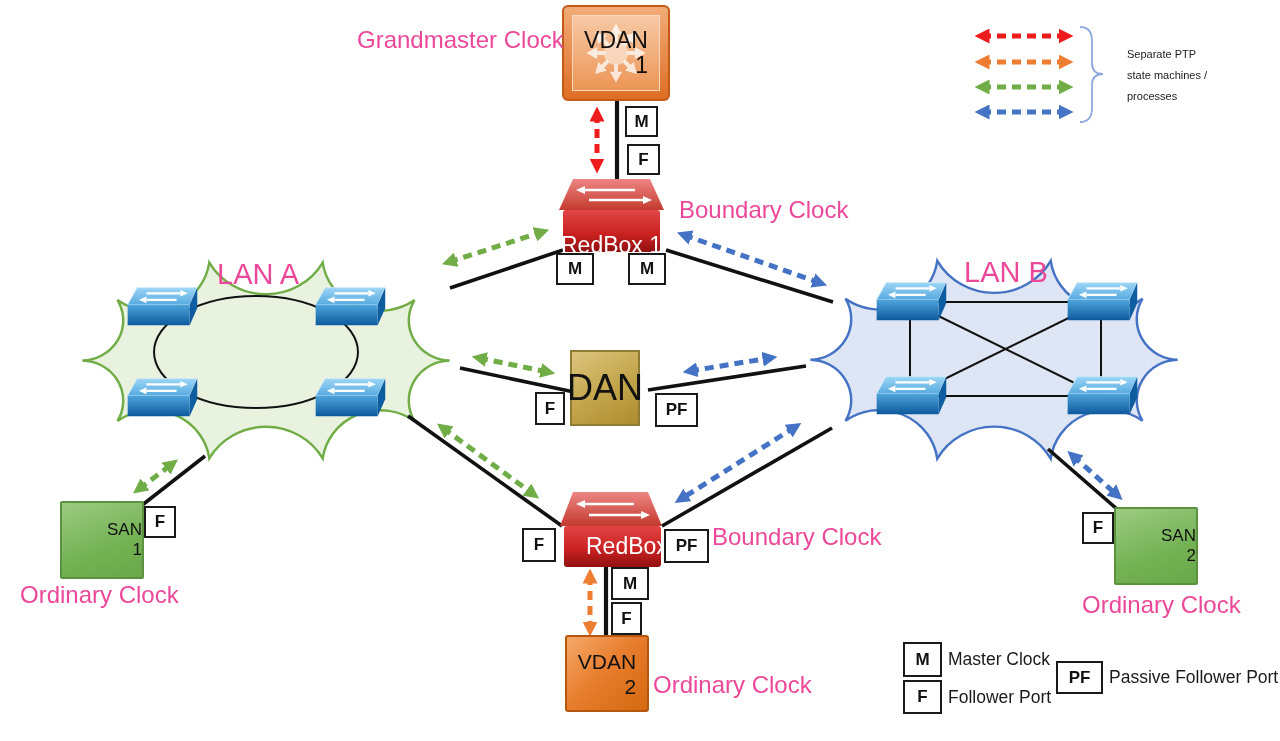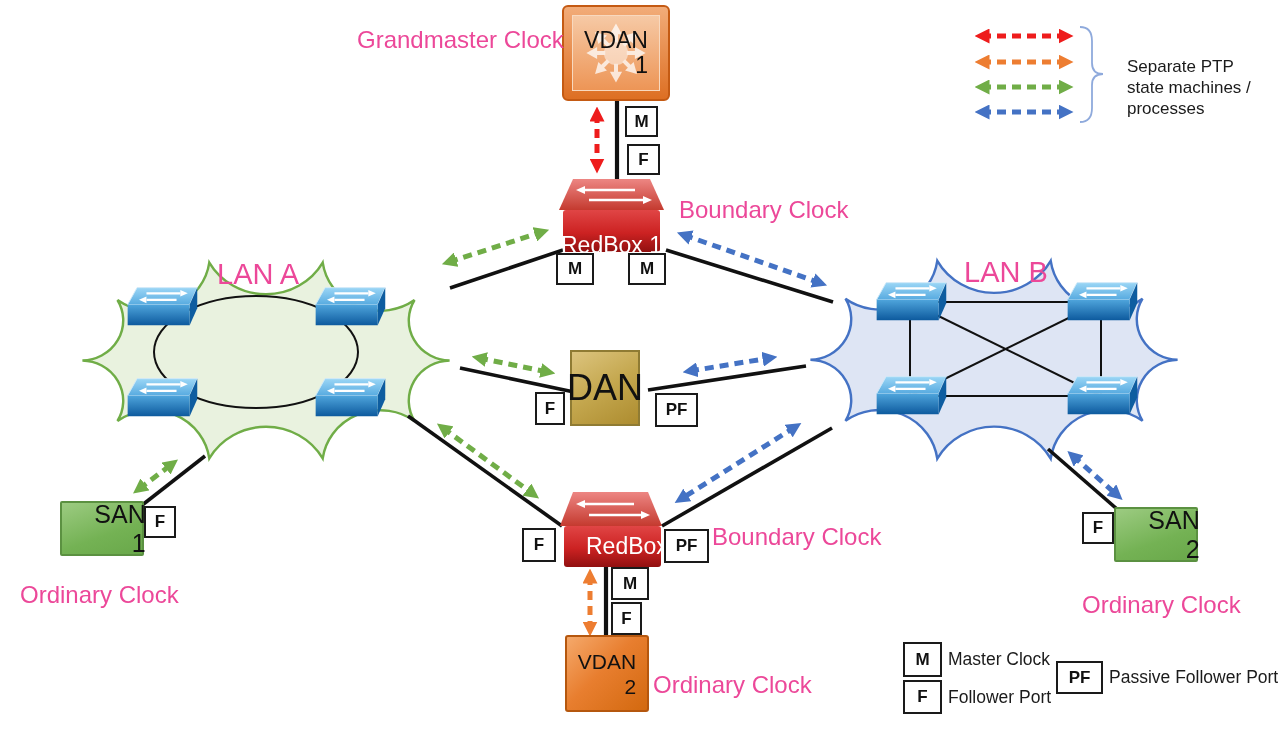--- a/index.html
+++ b/index.html
@@ -13,29 +13,29 @@
         justify-content:center;font-weight:bold;font-size:17px;color:#111;}
   .node{display:flex;align-items:center;justify-content:center;text-align:right;color:#111;}
   .vdan1{left:562px;top:5px;width:108px;height:96px;border:2px solid #C45A13;border-radius:6px;
          background:linear-gradient(180deg,#F2AC79,#DD6F23);}
   .vdan1-inner{position:absolute;inset:8px;background:linear-gradient(180deg,#F6C9A5,#ED9556);
          border:1px solid #F8D9BF;display:flex;align-items:center;justify-content:center;}
   .vdan-text{position:relative;z-index:2;font-size:23px;line-height:25px;}
   .ricon{position:absolute;left:50%;top:50%;transform:translate(-50%,-50%);opacity:.75;}
   .vdan2{left:565px;top:635px;width:84px;height:77px;border:2px solid #B5570E;border-radius:3px;
          background:linear-gradient(135deg,#F5A96B,#E87E2F 45%,#D3690F);font-size:21px;line-height:25px;}
-  .san{width:84px;height:55px;border:2px solid #5B9141;border-radius:2px;font-size:25px;
+  .san{width:84px;height:78px;border:2px solid #5B9141;border-radius:2px;font-size:17px;
        background:linear-gradient(160deg,#9CCB81,#74B254 60%,#69A84A);padding-left:36px;}
   .san1{left:60px;top:501px;}
   .san2{left:1114px;top:507px;}
   .dan{left:570px;top:350px;width:70px;height:76px;border:2px solid #8F7B33;font-size:36px;
        background:linear-gradient(150deg,#DCC47E,#C4A74E 50%,#AD8C2F);}
   .rbtext{position:absolute;z-index:2;color:#fff;font-size:23px;display:flex;align-items:center;
           justify-content:center;white-space:nowrap;}
-  .leg-text{position:absolute;left:1127px;top:44px;z-index:2;font-size:17px;line-height:21px;color:#1b1b1b;margin-top:12px;}
+  .leg-text{position:absolute;left:1127px;top:44px;z-index:2;font-size:11px;line-height:21px;color:#1b1b1b;}
   .leg-plbl{position:absolute;z-index:2;font-size:17.5px;color:#1b1b1b;white-space:nowrap;}
 </style>
 </head>
 <body>
 
 <div id="stage">
 
 <svg id="net" width="1280" height="741" viewBox="0 0 1280 741">
   <defs>
     <marker id="ah-r" viewBox="0 0 10 10" refX="5" refY="5" markerWidth="3" markerHeight="3" orient="auto-start-reverse">

